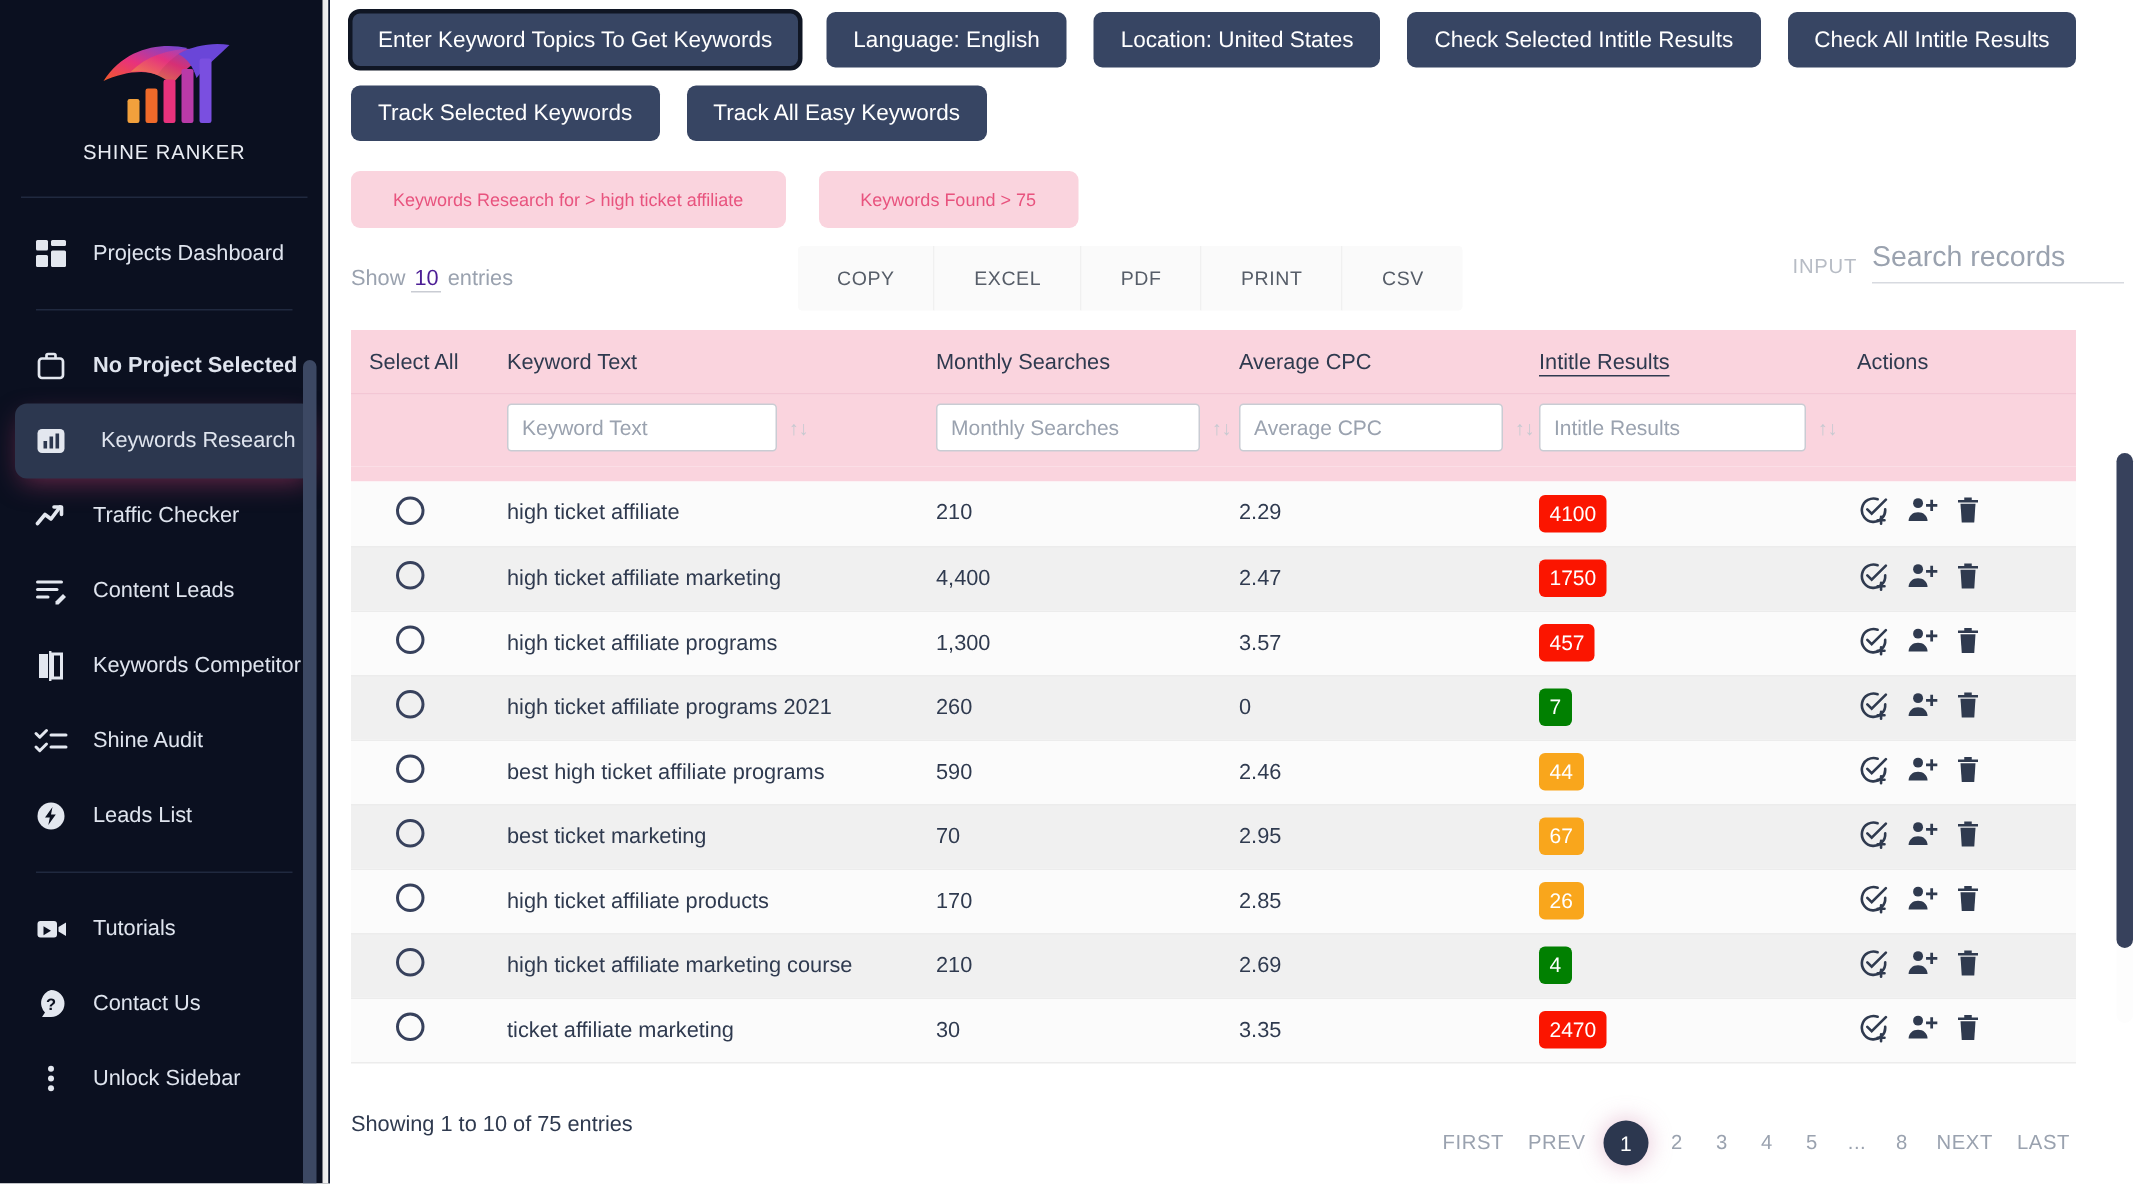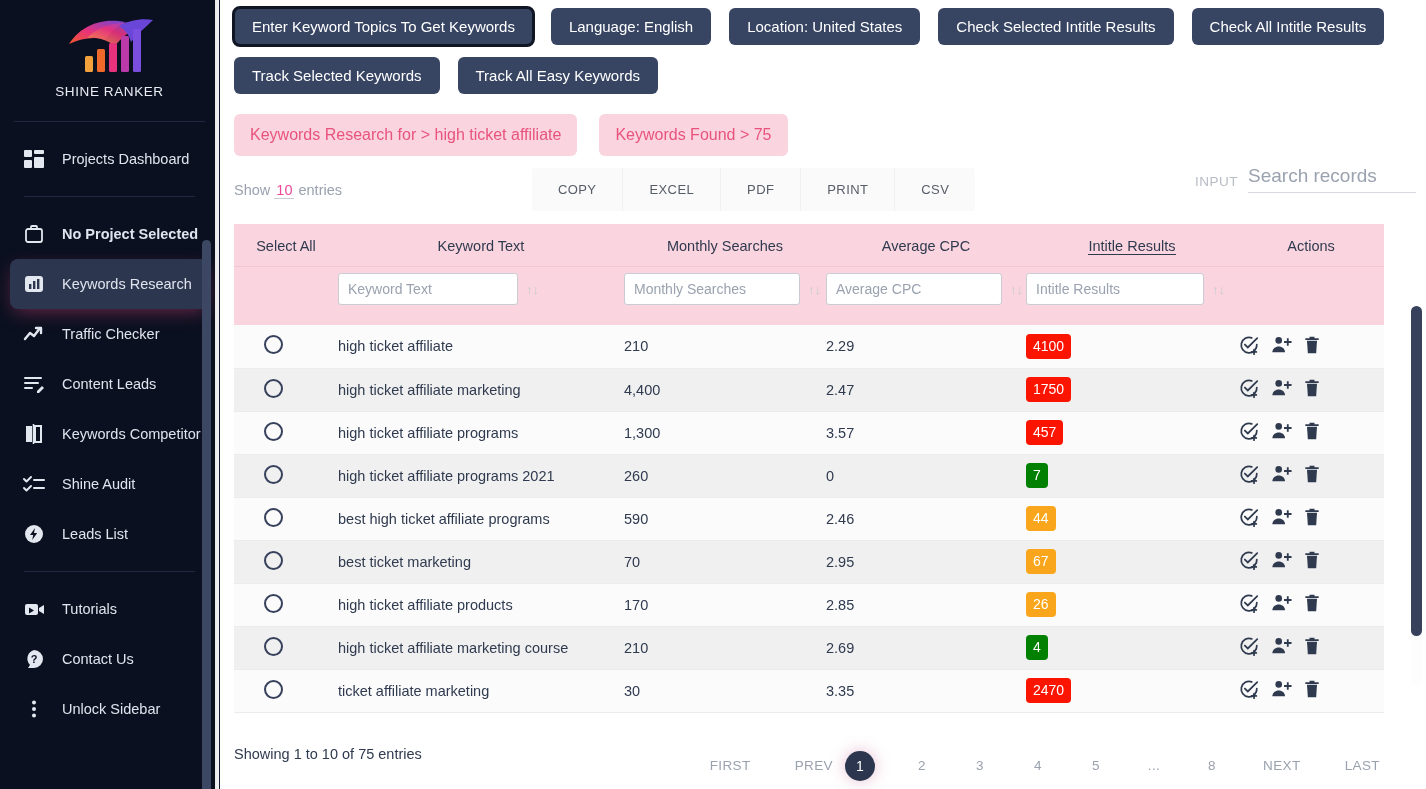--- a/index.html
+++ b/index.html
@@ -10,37 +10,38 @@
     background:#ffffff; color:#2f3a4f;
   }
   .app { display:flex; width:1426px; height:789px; }
 
   
   .sidebar {
     width:220px; flex:0 0 220px; height:789px;
     background:#0b1020; position:relative; overflow:hidden;
     border-right:1px solid #111a30;
   }
-  .brand { padding:14px 0 10px; text-align:center; }
+  .brand { padding:24px 0 10px; text-align:center; }
   .logo-wrap { height:62px; display:flex; align-items:flex-end; justify-content:center; }
   .brand-name {
     color:#e9ecf3; font-size:13.5px; letter-spacing:.6px; margin-top:8px;
   }
   .side-sep { height:1px; background:#20293f; margin:12px 14px; }
   .nav { padding:0 10px; }
   .nav-item {
     display:flex; align-items:center; gap:16px;
     height:50px; padding:0 12px; border-radius:8px;
     color:#dfe4ee; font-size:14.5px; white-space:nowrap; overflow:hidden;
     cursor:pointer;
   }
   .nav-item.bold { font-weight:bold; }
   .nav-item.active {
     background:#2c374f;
     box-shadow:0 6px 18px -4px rgba(190,60,110,.55);
+    justify-content:space-between;
   }
   .nav-ico { width:24px; height:24px; flex:0 0 24px; display:block; }
   .nav-ico svg { display:block; }
   .side-scroll {
     position:absolute; right:4px; top:120px; width:9px; height:660px;
     background:transparent;
   }
   .side-thumb {
     position:absolute; right:4px; top:120px; width:9px; height:640px;
     background:#3c4863; border-radius:6px;
@@ -59,30 +60,30 @@
     background:#374563; color:#ffffff; border:none; border-radius:6px;
     font-size:15px; font-family:"Liberation Sans", sans-serif;
     padding:11px 18px; cursor:pointer; white-space:nowrap;
     line-height:1;
   }
   .pbtn.focused { outline:3px solid #101624; outline-offset:-1px; }
 
   .chips { display:flex; gap:22px; padding:8px 0 0 14px; }
   .chip {
     background:#fad4de; color:#e8537e; border-radius:6px;
-    font-size:16px; padding:12px 16px; white-space:nowrap;
+    font-size:12px; padding:12px 28px; white-space:nowrap;
   }
 
   .tbl-controls {
     display:flex; align-items:center; padding:10px 14px 0 14px; position:relative;
     height:58px;
   }
   .show-entries { font-size:14.5px; color:#9aa2af; white-space:nowrap; }
   .show-entries .sel {
-    color:#ec4899; border-bottom:1px solid #c9ccd3; padding:0 2px;
+    color:#4c1d95; border-bottom:1px solid #c9ccd3; padding:0 2px;
     display:inline-block; min-width:18px; text-align:center; cursor:pointer;
   }
   .export-group {
     position:absolute; left:312px; top:12px;
     display:flex; background:#fafafa; border-radius:3px; overflow:hidden;
   }
   .export-btn {
     font-size:13px; color:#565d68; letter-spacing:.4px;
     padding:14px 26px; background:#fafafa; border:none; cursor:pointer;
     border-right:1px solid #f0f0f0; font-family:"Liberation Sans", sans-serif;
@@ -104,21 +105,21 @@
   .table-area { position:relative; margin:10px 30px 0 14px; }
   table { border-collapse:collapse; width:1150px; table-layout:fixed; }
   col.c-sel   { width:92px; }
   col.c-kw    { width:298px; }
   col.c-ms    { width:202px; }
   col.c-cpc   { width:200px; }
   col.c-ir    { width:212px; }
   col.c-act   { width:146px; }
 
   thead tr.head-labels th {
-    background:#fad4de; text-align:center; font-size:14.5px; font-weight:normal;
+    background:#fad4de; text-align:left; font-size:14.5px; font-weight:normal;
     color:#2f3a4f; padding:14px 0 12px 0; border-bottom:1px solid #f3c6d4;
   }
   thead tr.head-labels th.pad { padding-left:12px; }
   th .sorted { border-bottom:1px solid #2f3a4f; }
   thead tr.head-filters th {
     background:#fad4de; padding:6px 0 10px 0; vertical-align:middle;
   }
   .filter-cell { display:flex; align-items:center; gap:8px; }
   .fil-input {
     border:1px solid #c9ccd3; border-radius:3px; background:#fff;
@@ -163,21 +164,21 @@
 
   .footer {
     display:flex; align-items:center; justify-content:space-between;
     margin:14px 30px 0 14px;
   }
   .showing { font-size:14.5px; color:#2f3a4f; }
 
   .pager { display:flex; align-items:center; gap:0; margin:24px 8px 0 0; }
   .pg {
     font-size:13.5px; color:#9aa2af; letter-spacing:.4px; padding:6px 8px;
-    cursor:pointer; background:none; border:none; font-family:"Liberation Sans", sans-serif;margin-left:28px;
+    cursor:pointer; background:none; border:none; font-family:"Liberation Sans", sans-serif;
   }
   .pg.num { min-width:30px; text-align:center; }
   .pg.current {
     background:#2c374f; color:#fff; border-radius:50%;
     width:30px; height:30px; padding:0; display:flex; align-items:center; justify-content:center;
     font-size:14px; margin:0 4px;
     box-shadow:0 0 14px 2px rgba(200,120,160,.35);
   }
 </style>
 </head>

